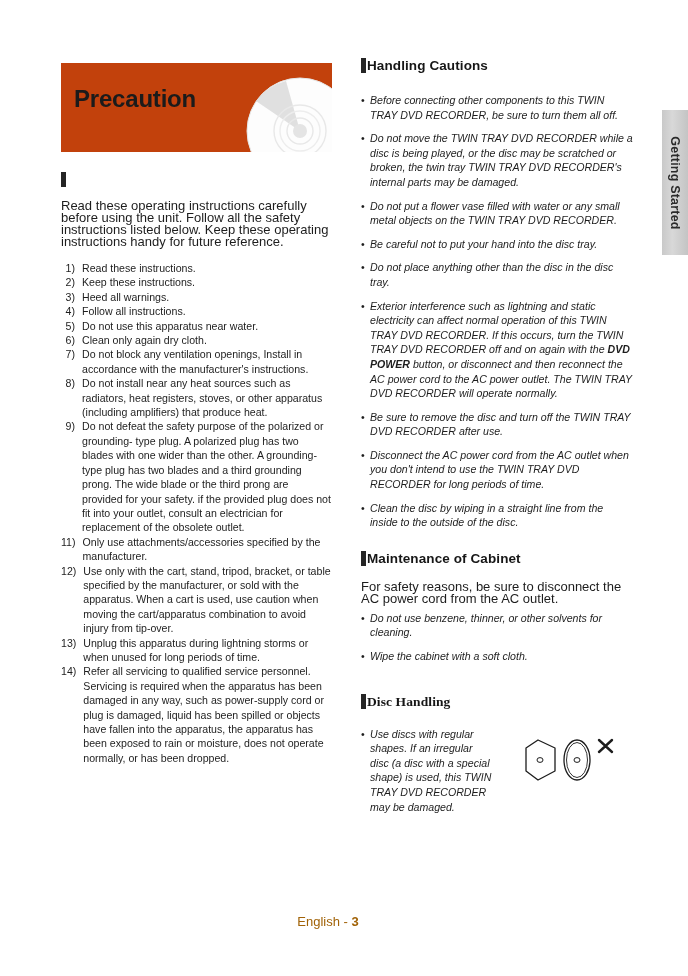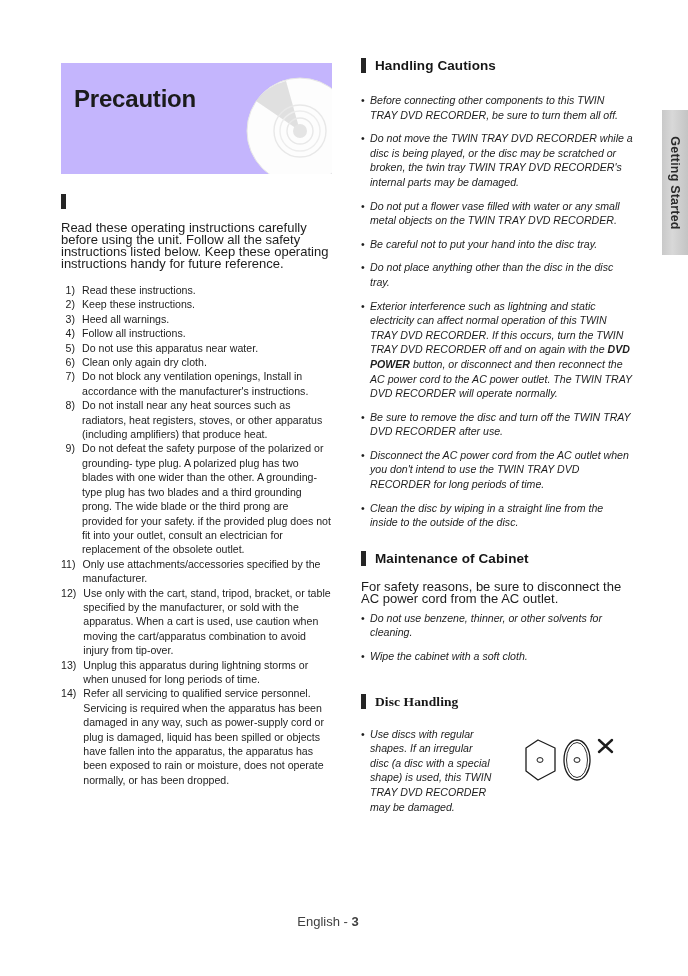--- a/index.html
+++ b/index.html
@@ -54,22 +54,22 @@
     position: absolute;
     left: 361px;
     top: 58px;
     width: 272px;
   }
 
   
   .banner {
     position: relative;
     width: 271px;
-    height: 111px;
-    background: #c4b5fd;
+    height: 89px;
+    background: #c2410c;
     overflow: hidden;
   }
   .banner-title {
     position: absolute;
     left: 13px;
     top: 22px;
     font-size: 24px;
     font-weight: bold;
     color: #1b1b1b;
     letter-spacing: -0.2px;
@@ -79,21 +79,21 @@
     right: -22px;
     top: 14px;
     width: 108px;
     height: 108px;
   }
 
   
   .sec-head {
     display: flex;
     align-items: center;
-    gap: 9px;
+    gap: 1px;
   }
   .sec-bar {
     width: 5px;
     height: 15px;
     background: #252525;
     flex: 0 0 auto;
   }
   .sec-title {
     font-size: 13.5px;
     font-weight: bold;
@@ -170,21 +170,21 @@
   .footer {
     position: absolute;
     left: 0;
     right: 0;
     top: 912px;
     text-align: center;
     padding-right: 32px;
   }
   .footer-text {
     font-size: 13px;
-    color: #404040;
+    color: #a16207;
   }
 </style>
 </head>
 <body>
 
 <div class="page">
 
   <div class="side-tab">
     <span class="side-tab-label">Getting Started</span>
   </div>

